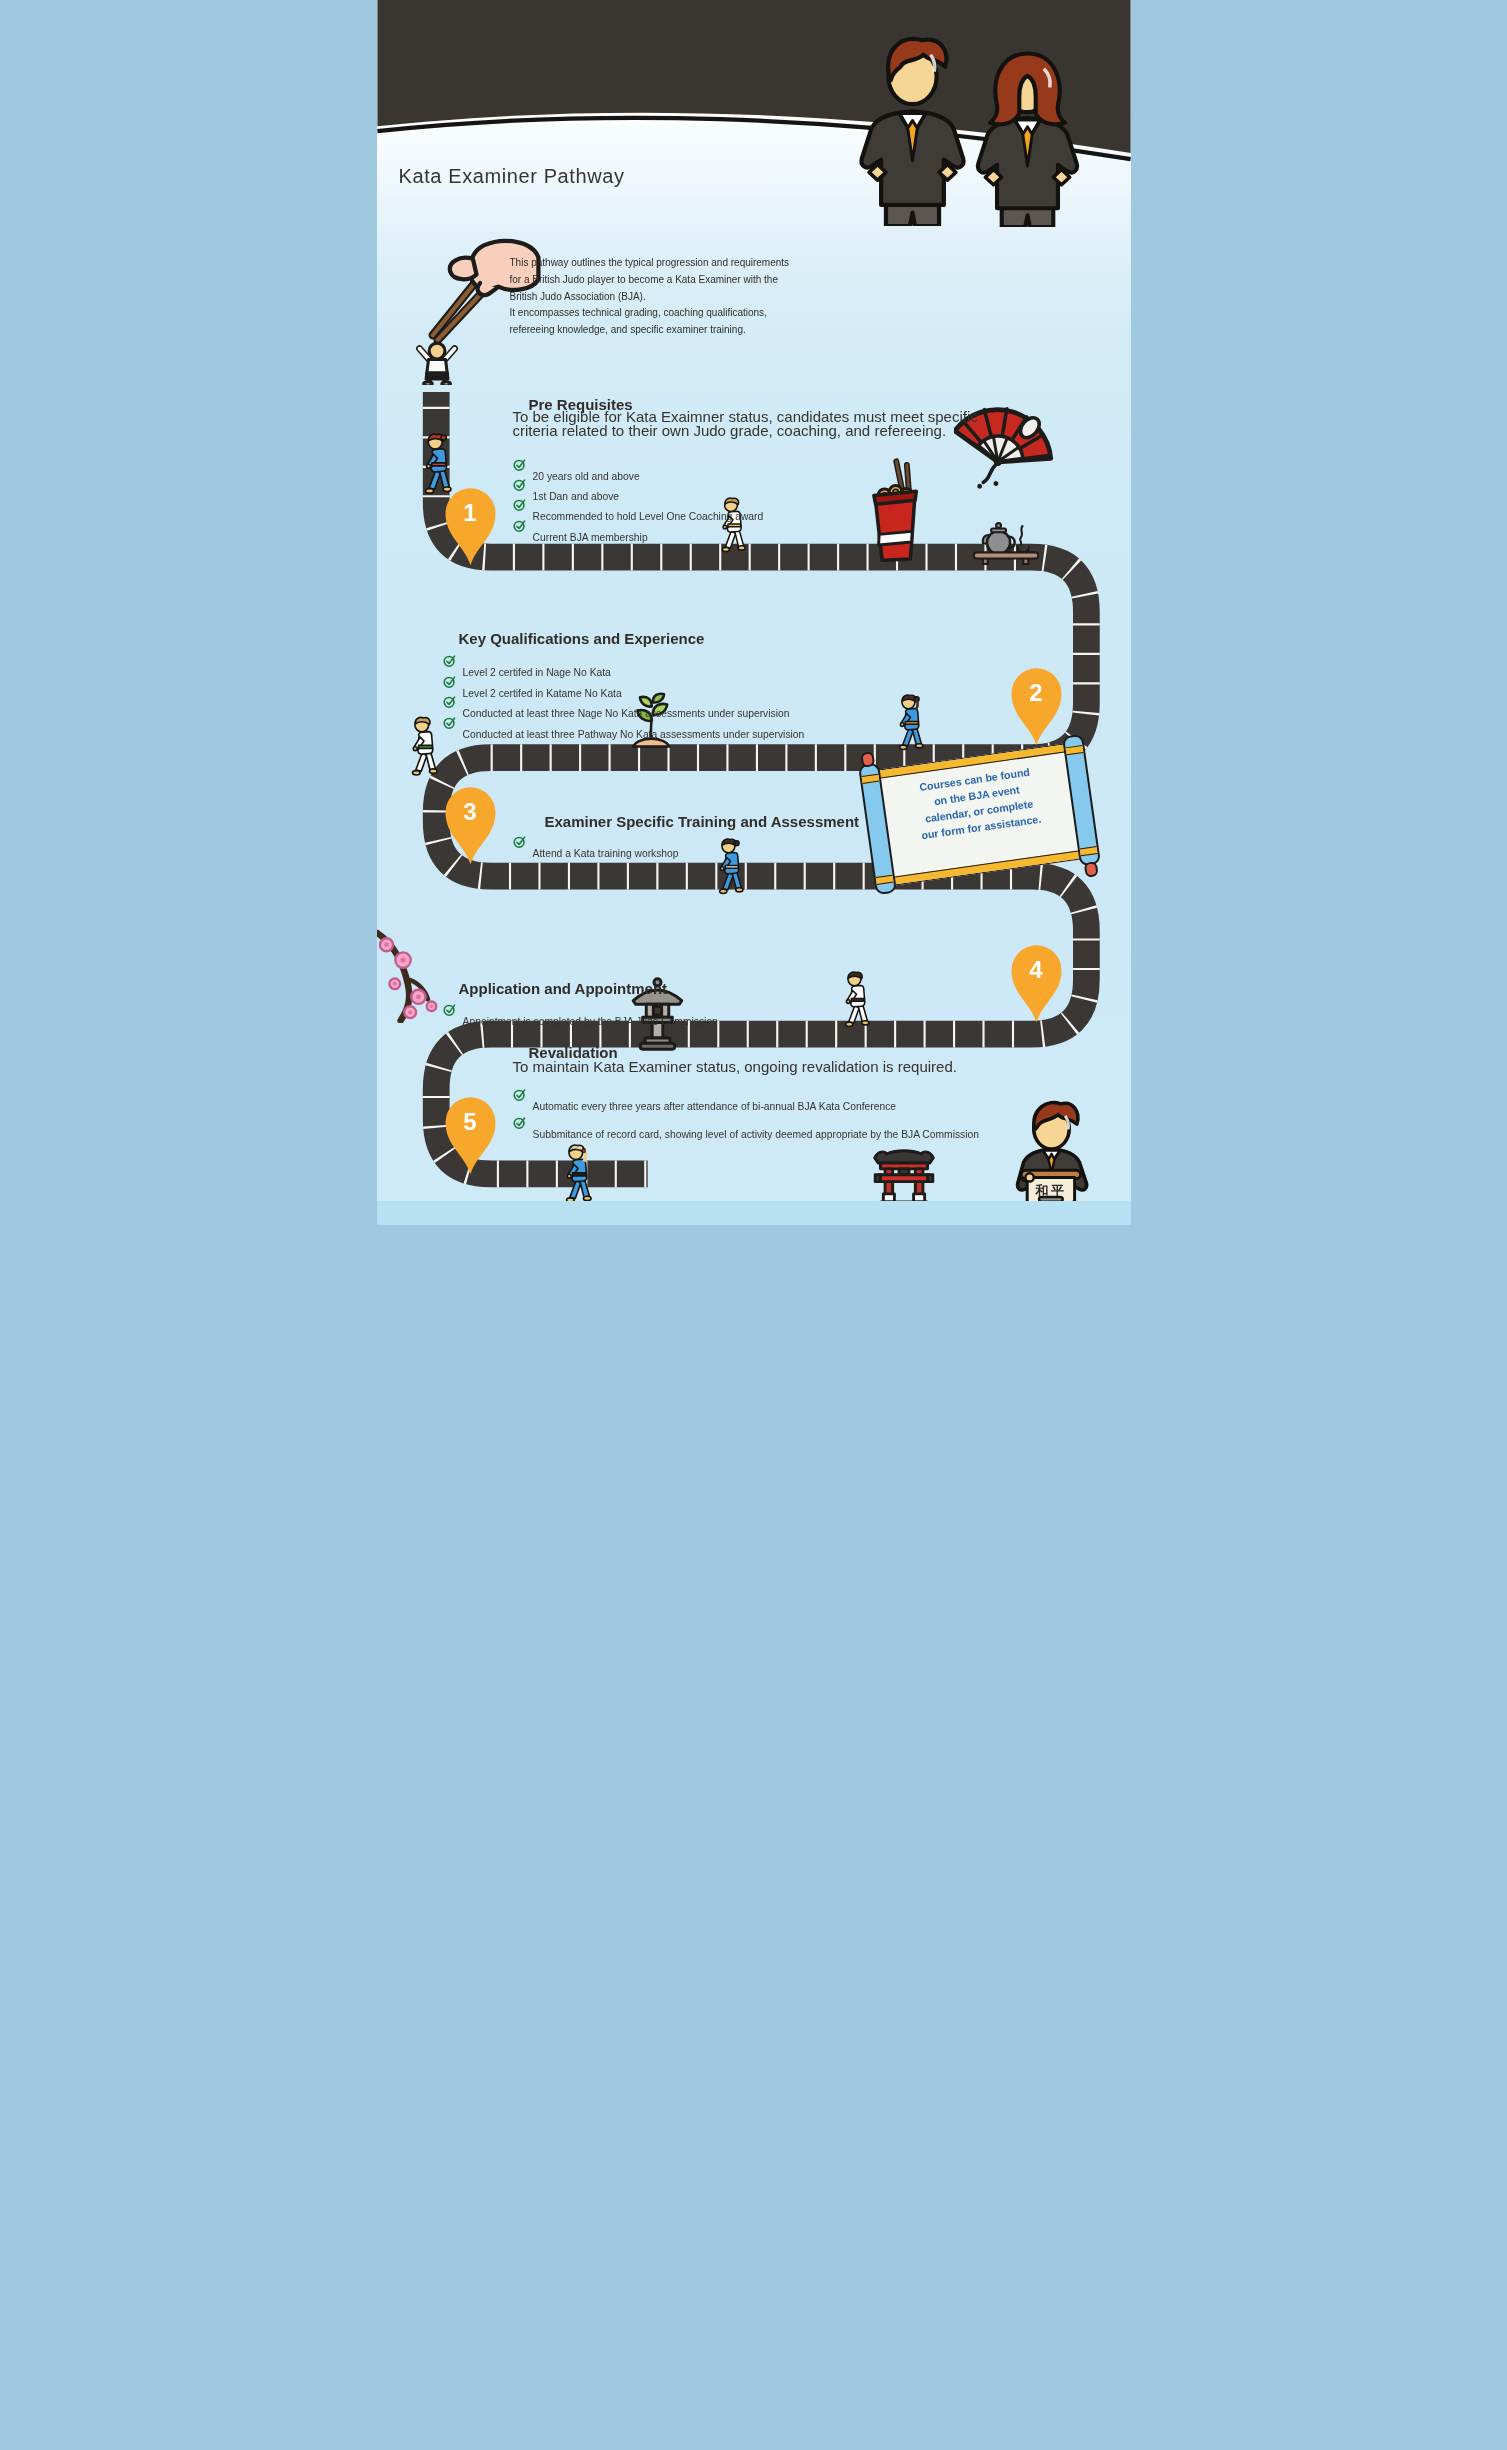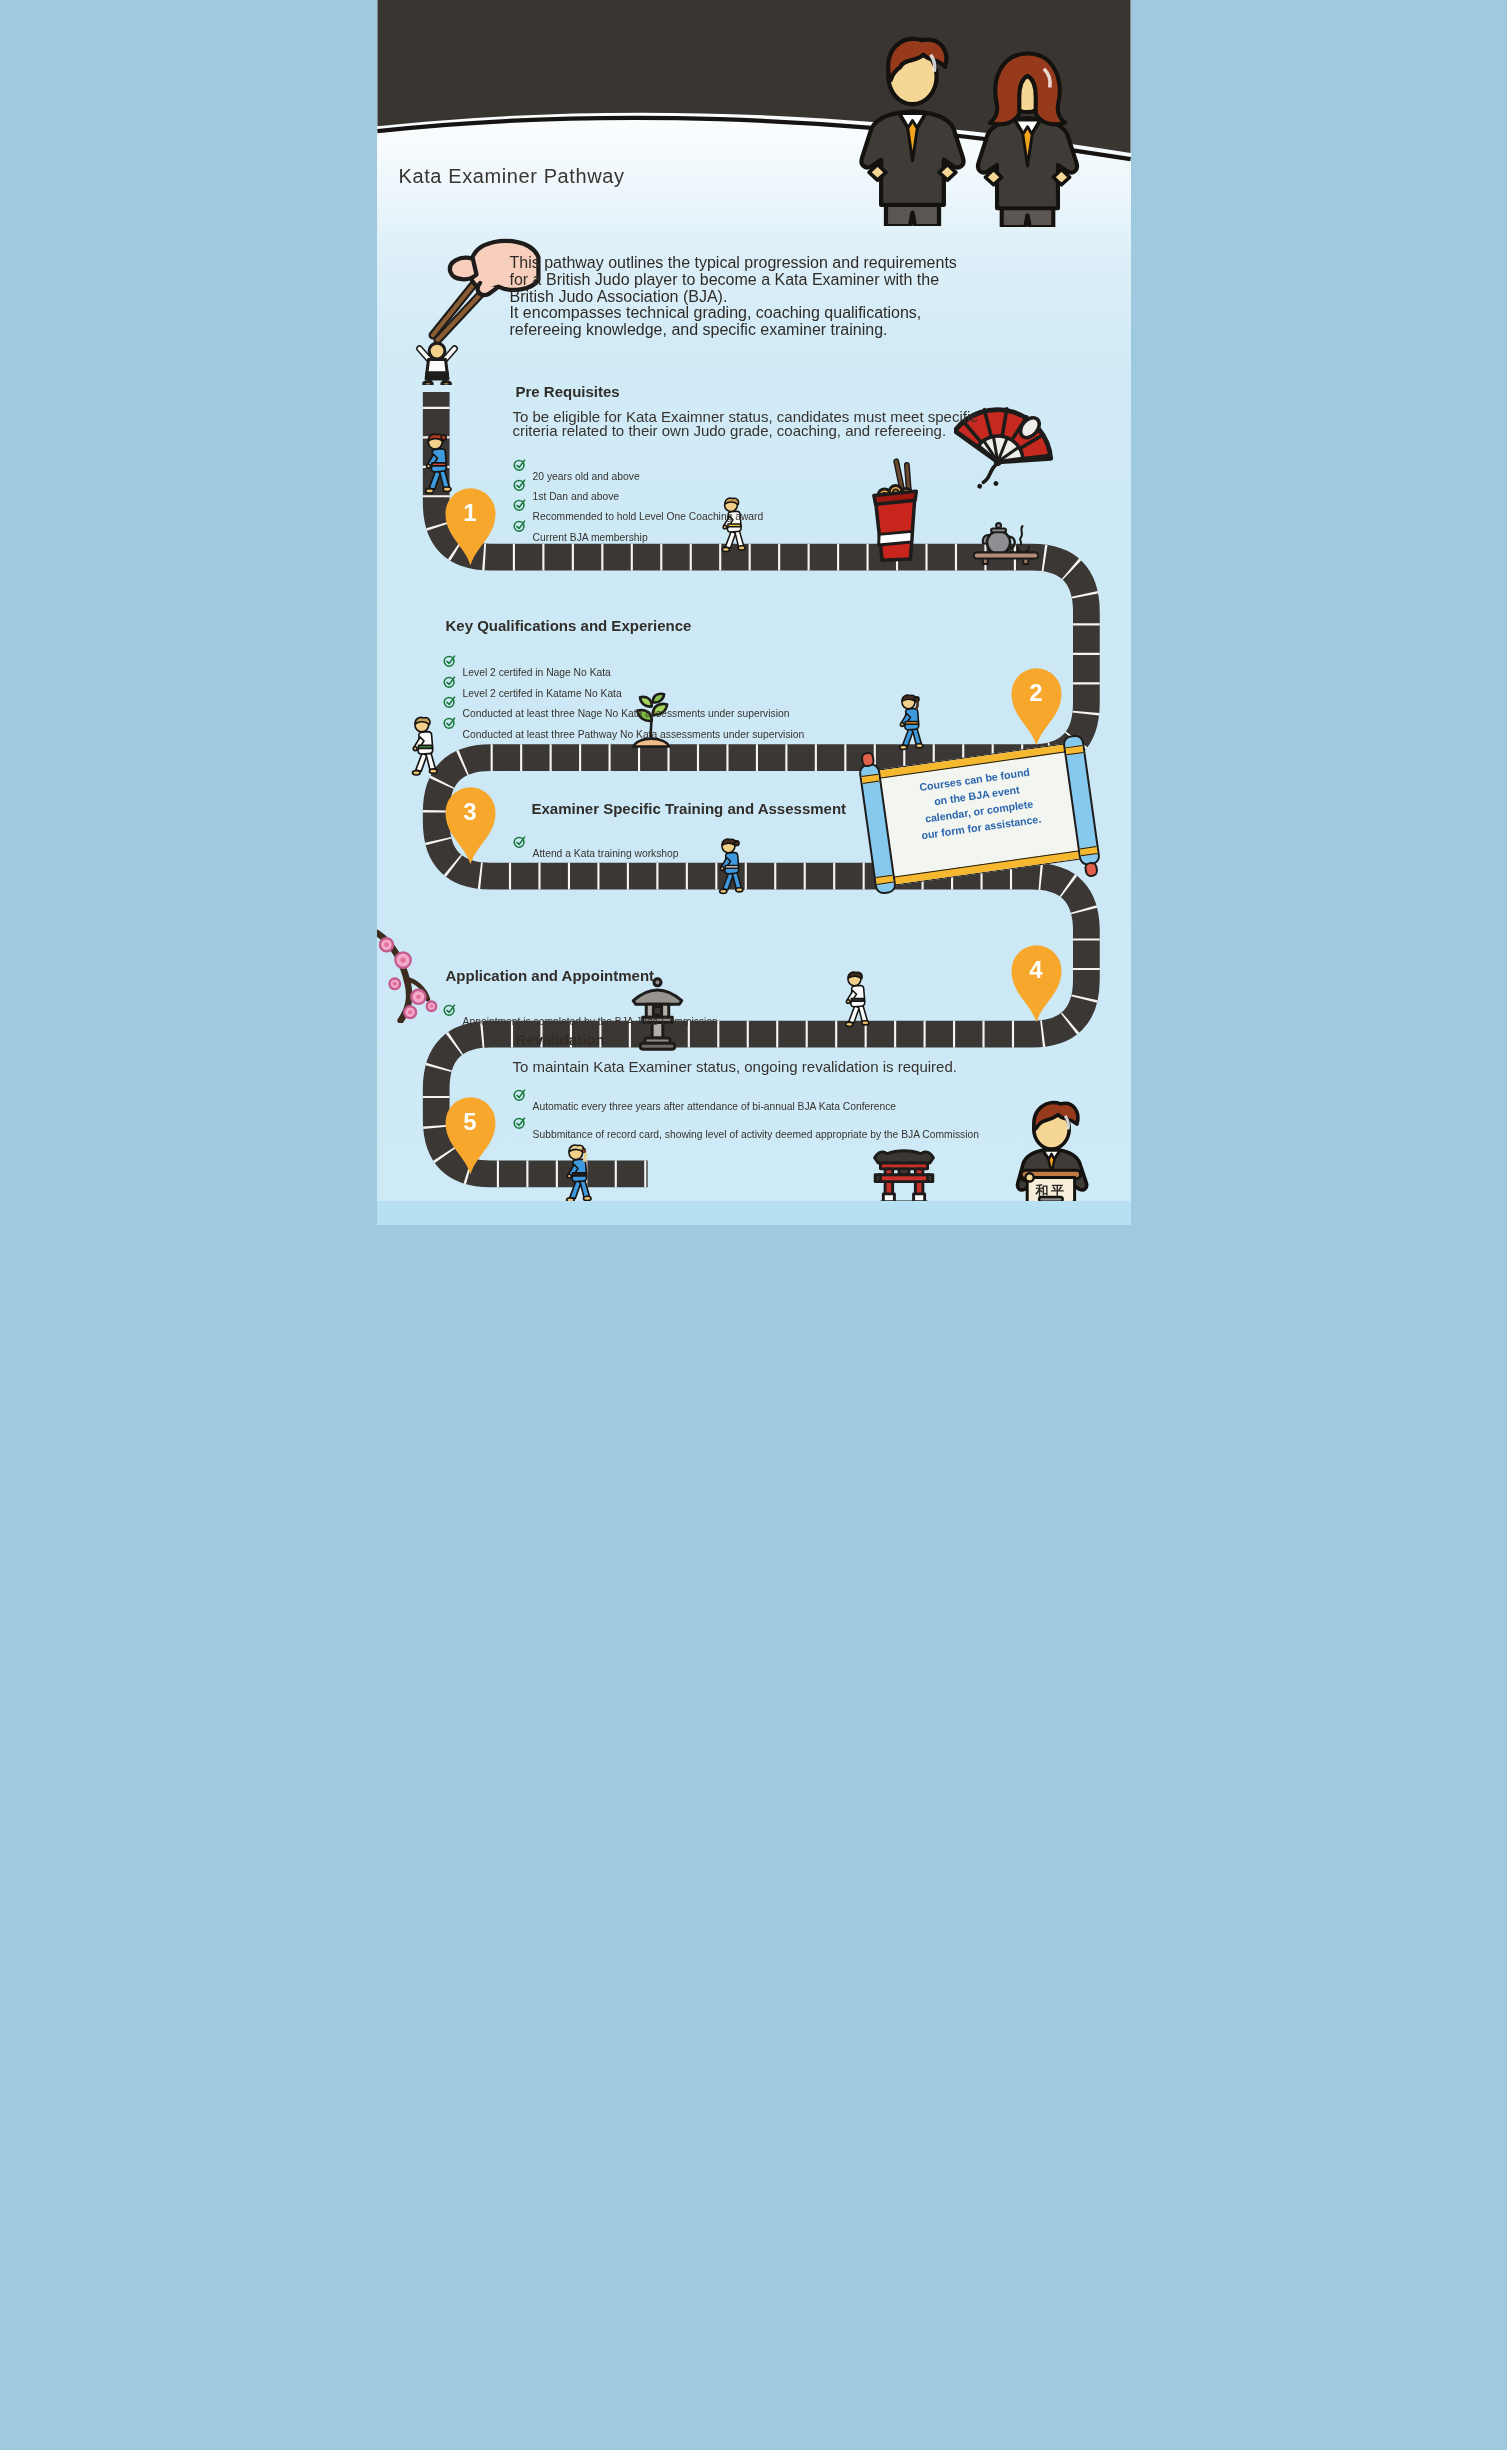--- a/index.html
+++ b/index.html
@@ -7,22 +7,22 @@
   #canvas{
     position:relative;width:754px;height:1225px;margin:0 auto;overflow:hidden;
     font-family:"Liberation Sans", sans-serif;
     background:linear-gradient(180deg,#ffffff 0%,#fdfefe 9%,#eef7fc 15%,#ddeff8 21%,#d2ebf7 28%,#cde9f6 45%,#cce8f6 75%,#cfeaf7 98%);
   }
   .abs{position:absolute;}
   svg{display:block;}
   .poster-title{
     font-size:20px;letter-spacing:0.6px;color:#38342f;font-weight:400;white-space:nowrap;
   }
-  .intro-line{font-size:16px;color:#2f2c28;white-space:nowrap;line-height:16.4px;text-align:right;}
-  .sec-h{font-size:15px;font-weight:700;color:#312d29;margin:3px;white-space:nowrap;}
+  .intro-line{font-size:10px;color:#2f2c28;white-space:nowrap;line-height:16.4px;text-align:right;}
+  .sec-h{font-size:15px;font-weight:700;color:#312d29;margin:16px;white-space:nowrap;}
   .desc-line{font-size:15px;color:#37332e;white-space:nowrap;}
   .check-item{display:flex;align-items:center;gap:6.7px;white-space:nowrap;}
   .check-text{font-size:10.3px;color:#37332e;margin-top:24px;}
   .marker{width:55px;height:89px;}
   .marker .num{
     position:absolute;left:0;top:20.7px;width:55px;text-align:center;
     font-size:24px;font-weight:700;color:#ffffff;
   }
   .scroll-note{width:227px;height:131px;transform:rotate(-8deg);}
   .sn-roller{position:absolute;top:0;bottom:0;width:20.7px;background:#85c9ef;border:2.4px solid #1d1c1a;border-radius:8.5px;}

